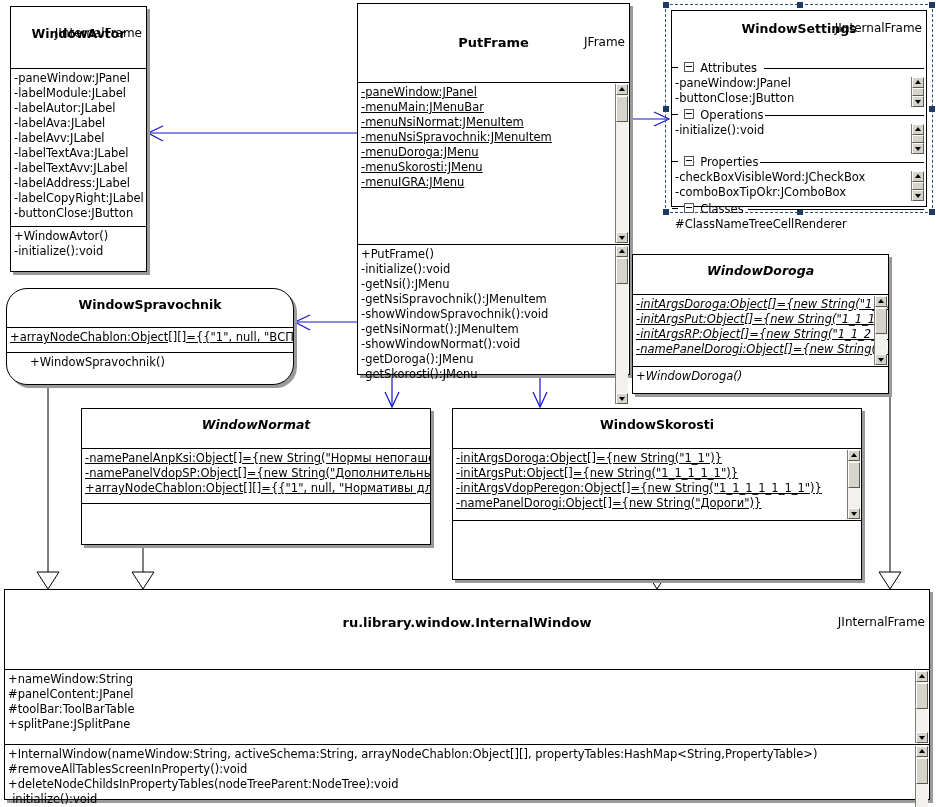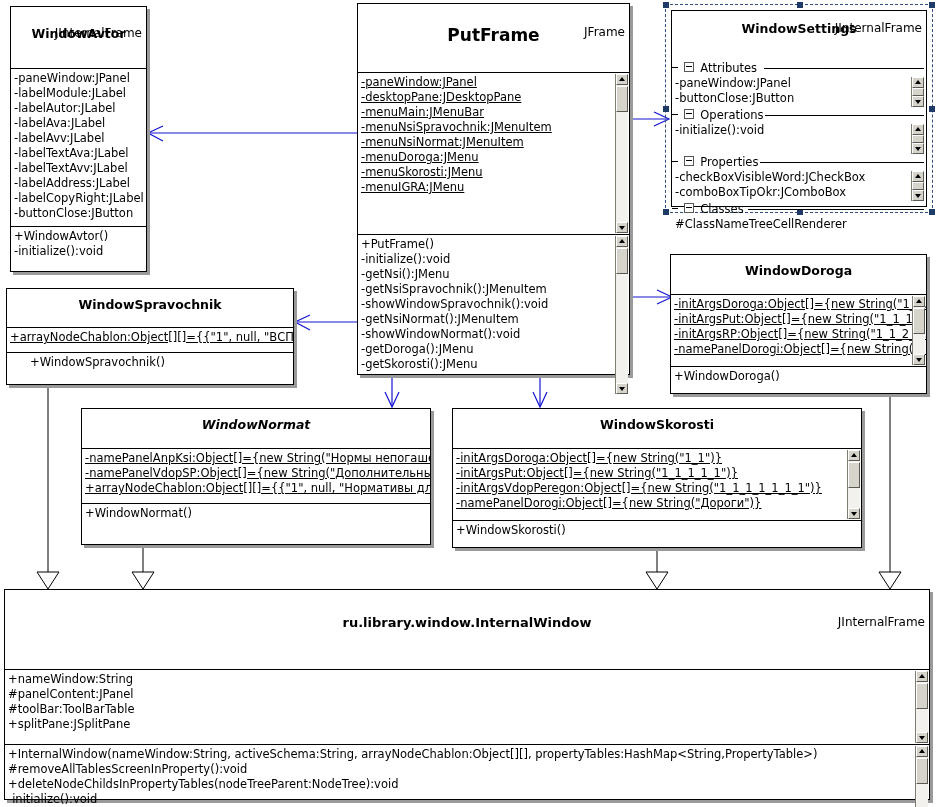--- a/index.html
+++ b/index.html
@@ -132,30 +132,29 @@
     <div class="rows">
       <div class="row">+WindowAvtor()</div>
       <div class="row">-initialize():void</div>
     </div>
   </div>
 </div>
 
 <div class="cls" style="left:357px;top:3px;width:273px;height:372px;">
   <div class="hdr" style="height:48px;">
     <div class="stereo">JFrame</div>
-    <div class="cname" style="margin-top:21px;font-size:17px;">PutFrame</div>
+    <div class="cname" style="margin-top:31px;font-size:13px;">PutFrame</div>
   </div>
 
   <div class="cmp" style="height:162px;">
     <div class="rows" style="right:16px;">
       <div class="row st">-paneWindow:JPanel</div>
-      <div class="row st">-desktopPane:JDesktopPane</div>
       <div class="row st">-menuMain:JMenuBar</div>
+      <div class="row st">-menuNsiNormat:JMenuItem</div>
       <div class="row st">-menuNsiSpravochnik:JMenuItem</div>
-      <div class="row st">-menuNsiNormat:JMenuItem</div>
       <div class="row st">-menuDoroga:JMenu</div>
       <div class="row st">-menuSkorosti:JMenu</div>
       <div class="row st">-menuIGRA:JMenu</div>
     </div>
     <div class="sb" style="top:1px;bottom:1px;">
       <div class="sbbtn up">
           <i></i>
         </div>
       <div class="sbthumb" style="top:12px;height:26px;"></div>
       <div class="sbbtn dn">
@@ -275,21 +274,21 @@
     <span>Classes</span>
     <span class="gr" style="left:76px;right:2px;"></span>
   </div>
   <div style="position:relative;height:16px;">
     <div class="rows" style="top:0;right:20px;">
       <div class="row">#ClassNameTreeCellRenderer</div>
     </div>
   </div>
 </div>
 
-<div class="cls" style="left:670px;top:254px;width:257px;height:140px;">
+<div class="cls" style="left:632px;top:254px;width:257px;height:140px;font-style:italic;">
   <div class="hdr" style="height:32px;">
     <div class="cname" style="margin-top:8px;">WindowDoroga</div>
   </div>
   <div class="cmp" style="height:72px;">
     <div class="rows" style="right:16px;">
       <div class="row st">-initArgsDoroga:Object[]={new String("1_…</div>
       <div class="row st">-initArgsPut:Object[]={new String("1_1_1…</div>
       <div class="row st">-initArgsRP:Object[]={new String("1_1_2_…</div>
       <div class="row st">-namePanelDorogi:Object[]={new String("…</div>
     </div>
@@ -303,21 +302,21 @@
         </div>
     </div>
   </div>
   <div class="cmp last" style="height:32px;">
     <div class="rows">
       <div class="row">+WindowDoroga()</div>
     </div>
   </div>
 </div>
 
-<div class="cls" style="left:6px;top:288px;width:288px;height:97px;">
+<div class="cls" style="left:6px;top:288px;width:288px;height:97px;border-radius:21px;">
   <div class="hdr" style="height:31px;">
     <div class="cname" style="margin-top:8px;">WindowSpravochnik</div>
   </div>
   <div class="cmp" style="height:25px;">
     <div class="rows">
       <div class="row st">+arrayNodeChablon:Object[][]={{"1", null, "ВСП",</div>
     </div>
   </div>
   <div class="cmp last" style="height:39px;margin-left:20px;">
     <div class="rows">
@@ -330,53 +329,43 @@
   <div class="hdr" style="height:32px;font-style:italic;">
     <div class="cname" style="margin-top:8px;">WindowNormat</div>
   </div>
   <div class="cmp" style="height:55px;">
     <div class="rows">
       <div class="row st">-namePanelAnpKsi:Object[]={new String("Нормы непогаше</div>
       <div class="row st">-namePanelVdopSP:Object[]={new String("Дополнительны</div>
       <div class="row st">+arrayNodeChablon:Object[][]={{"1", null, "Нормативы для</div>
     </div>
   </div>
-  <div class="cmp last" style="height:48px;">
-    <div class="rows">
-      <div class="row">+WindowNormat()</div>
-    </div>
-  </div>
-</div>
-
-<div class="cls" style="left:452px;top:408px;width:410px;height:140px;">
+</div>
+
+<div class="cls" style="left:452px;top:408px;width:410px;height:172px;">
   <div class="hdr" style="height:32px;">
     <div class="cname" style="margin-top:8px;">WindowSkorosti</div>
   </div>
   <div class="cmp" style="height:72px;">
     <div class="rows" style="right:16px;">
       <div class="row st">-initArgsDoroga:Object[]={new String("1_1")}</div>
       <div class="row st">-initArgsPut:Object[]={new String("1_1_1_1_1")}</div>
       <div class="row st">-initArgsVdopPeregon:Object[]={new String("1_1_1_1_1_1_1")}</div>
       <div class="row st">-namePanelDorogi:Object[]={new String("Дороги")}</div>
     </div>
     <div class="sb" style="top:1px;bottom:1px;">
       <div class="sbbtn up">
           <i></i>
         </div>
       <div class="sbthumb" style="top:12px;height:26px;"></div>
       <div class="sbbtn dn">
           <i></i>
         </div>
     </div>
   </div>
-  <div class="cmp last" style="height:34px;">
-    <div class="rows">
-      <div class="row">+WindowSkorosti()</div>
-    </div>
-  </div>
 </div>
 
 <div class="cls" style="left:4px;top:589px;width:926px;height:211px;">
   <div class="hdr" style="height:55px;">
     <div class="stereo">JInternalFrame</div>
     <div class="cname" style="margin-top:25px;font-size:13px;">ru.library.window.InternalWindow</div>
   </div>
   <div class="cmp" style="height:75px;">
     <div class="rows" style="right:16px;">
       <div class="row">+nameWindow:String</div>

